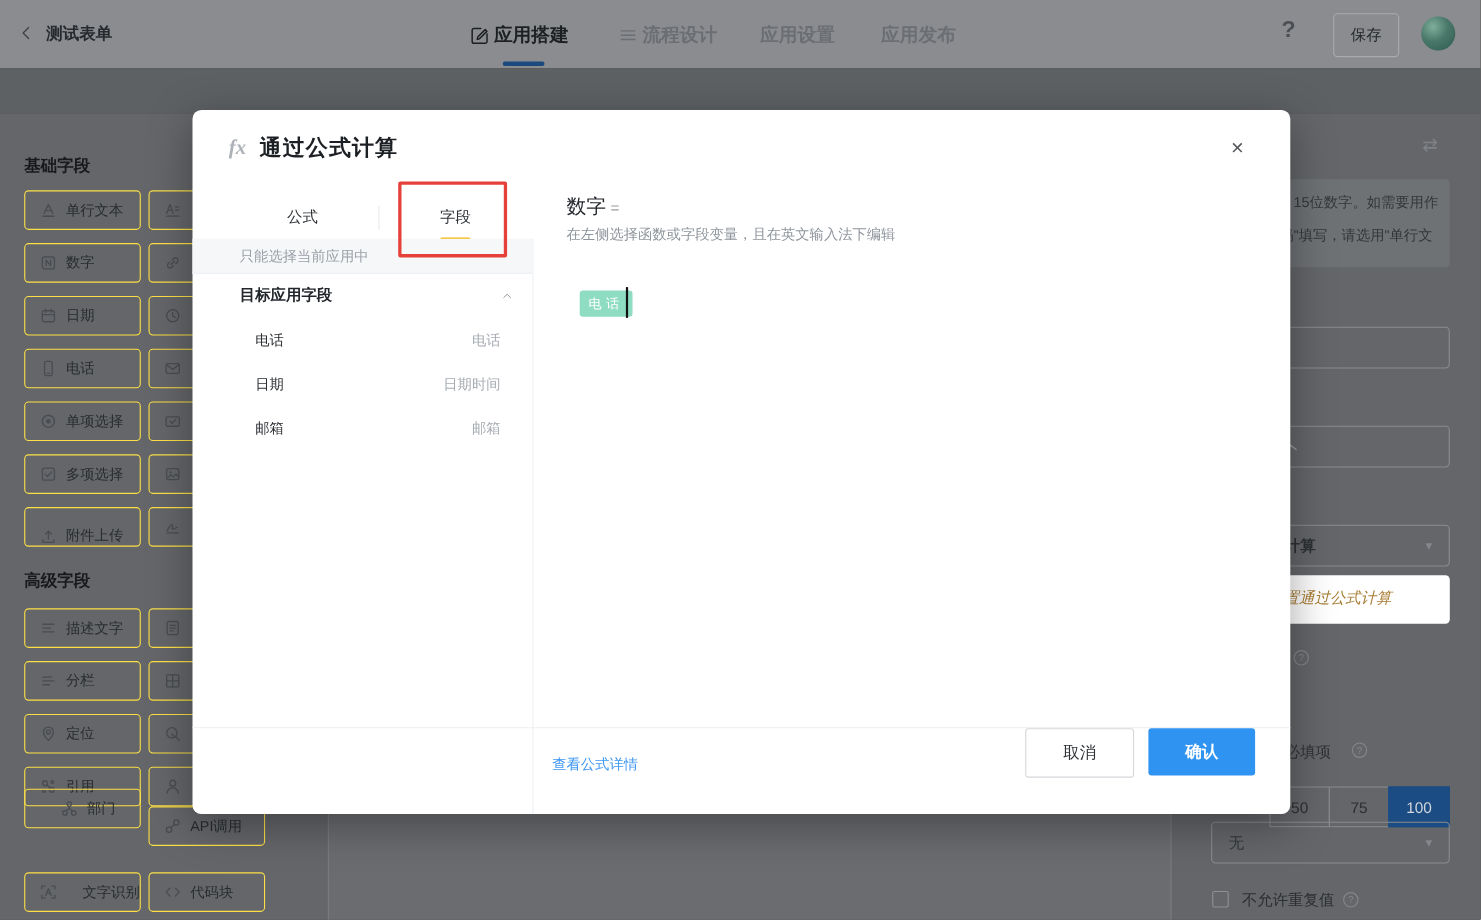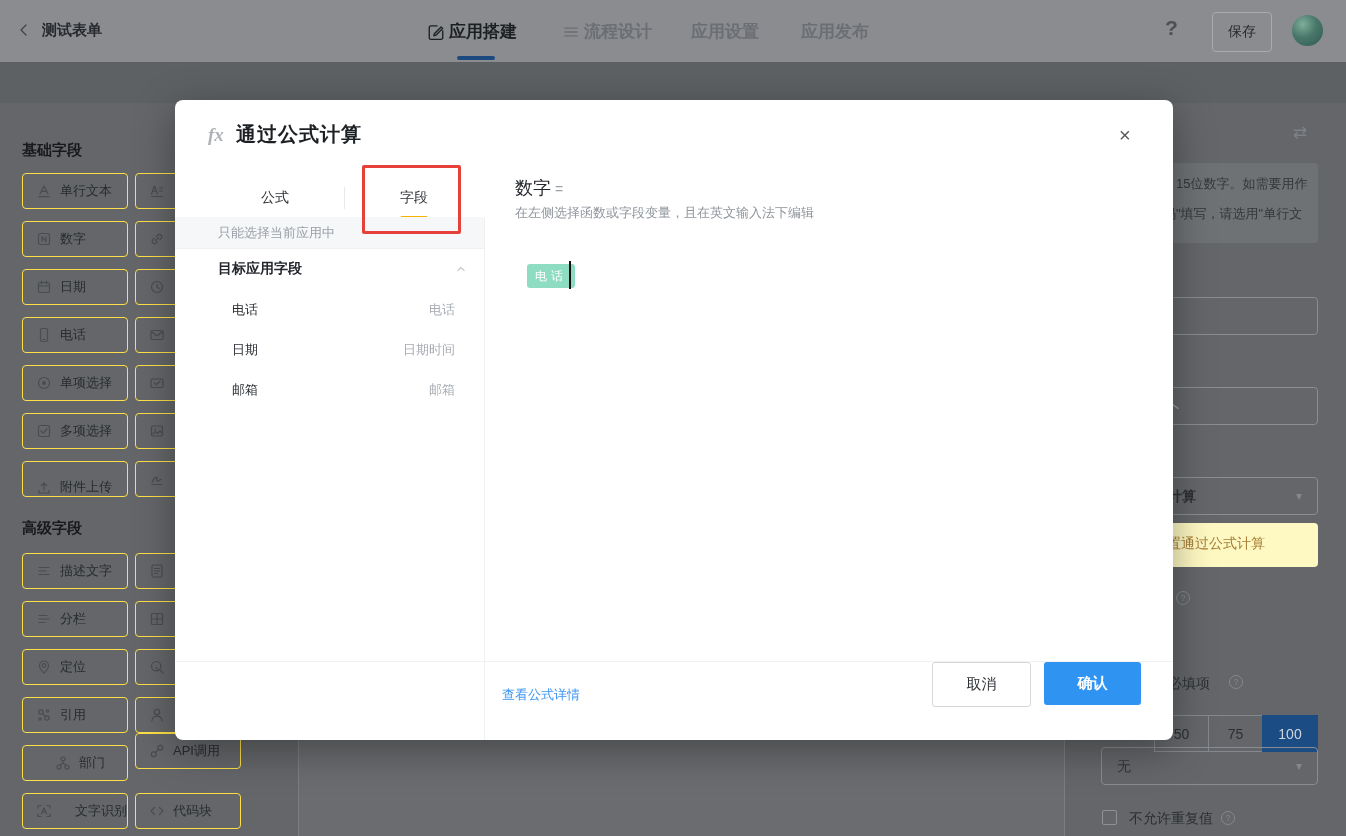--- a/index.html
+++ b/index.html
@@ -279,21 +279,21 @@
           <svg class="ic" viewBox="0 0 16 16">
             <circle cx="5" cy="5" r="2.2"></circle>
             <circle cx="11" cy="11" r="2.2"></circle>
             <circle cx="11.5" cy="4" r="1.2"></circle>
             <circle cx="4" cy="12" r="1.2"></circle>
             <path d="M6.6 6.6l2.8 2.8"></path>
           </svg>
         </span>
         <span>引用</span>
       </div>
-    <div class="abs fbtn" style="left:22px;top:642px;padding-left:32px;">
+    <div class="abs fbtn" style="left:22px;top:614px;padding-left:32px;">
         <span class="fic">
           <svg class="ic" viewBox="0 0 16 16">
             <circle cx="8" cy="4" r="2"></circle>
             <circle cx="4" cy="12" r="2"></circle>
             <circle cx="12" cy="12" r="2"></circle>
             <path d="M8 6v2M8 8l-3 2.2M8 8l3 2.2"></path>
           </svg>
         </span>
         <span>部门</span>
       </div>
@@ -369,21 +369,21 @@
     <div class="abs frag-input" style="left:1056px;top:194px;width:262px;height:38px;"></div>
     <div class="abs frag-input" style="left:1056px;top:284px;width:262px;height:38px;">
       <span class="abs" style="left:110px;top:9px;font-size:13px;color:#9ea1a5;">⋋</span>
     </div>
 
     <div class="abs frag-input" style="left:1056px;top:374px;width:262px;height:38px;font-weight:bold;">
       <span class="abs frag-text" style="left:111px;top:10px;font-size:14px;color:#2e3134;">计算</span>
       <span class="abs caret" style="left:239px;top:11px;">▾</span>
     </div>
 
-    <div class="abs frag-box" style="left:1056px;top:420px;width:262px;height:44px;background:#fef9c3;">
+    <div class="abs frag-box" style="left:1056px;top:420px;width:262px;height:44px;background:#ffffff;font-style:italic;">
       <span class="abs" style="left:111px;top:12px;font-size:14px;color:#a87c33;white-space:nowrap;">置通过公式计算</span>
     </div>
 
     <span class="abs qcircle" style="left:1176px;top:488px;">?</span>
 
     <div class="abs wcell" style="left:1154px;width:55px;">50</div>
     <div class="abs wcell" style="left:1208px;width:55px;">75</div>
     <div class="abs wcell" style="left:1262px;width:56px;background:#1b4c83;border-color:#1b4c83;color:#d0d5db;">100</div>
 
     <span class="abs" style="left:1168px;top:572px;font-size:14px;color:#2e3134;">必填项</span>

